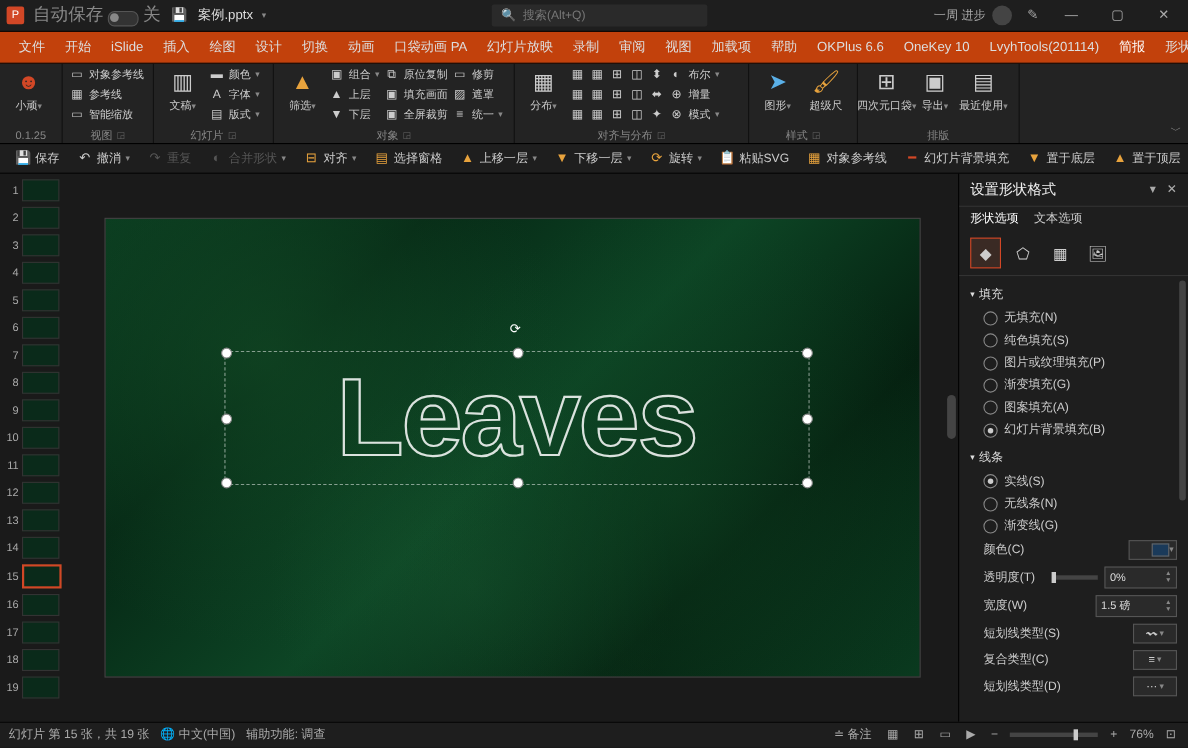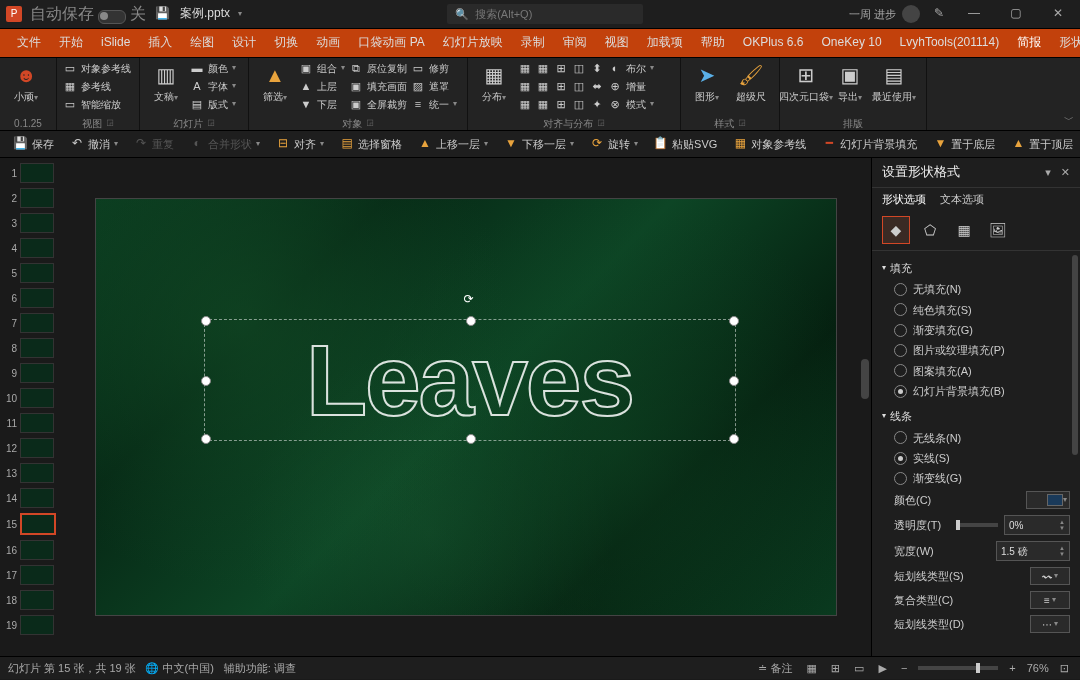--- a/index.html
+++ b/index.html
@@ -556,47 +556,47 @@
         <div class="radio-row">
             <div class="radio"></div>
             <span>无填充(N)</span>
           </div>
         <div class="radio-row">
             <div class="radio"></div>
             <span>纯色填充(S)</span>
           </div>
         <div class="radio-row">
             <div class="radio"></div>
+            <span>图片或纹理填充(P)</span>
+          </div>
+        <div class="radio-row">
+            <div class="radio"></div>
             <span>渐变填充(G)</span>
-          </div>
-        <div class="radio-row">
-            <div class="radio"></div>
-            <span>图片或纹理填充(P)</span>
           </div>
         <div class="radio-row">
             <div class="radio"></div>
             <span>图案填充(A)</span>
           </div>
         <div class="radio-row">
             <div class="radio checked"></div>
             <span>幻灯片背景填充(B)</span>
           </div>
       </div>
       <div class="fp-section">
         <div class="fp-sec-head">
             <span class="tri">▾</span>
             <span>线条</span>
           </div>
         <div class="radio-row">
+            <div class="radio checked"></div>
+            <span>实线(S)</span>
+          </div>
+        <div class="radio-row">
             <div class="radio"></div>
             <span>无线条(N)</span>
-          </div>
-        <div class="radio-row">
-            <div class="radio checked"></div>
-            <span>实线(S)</span>
           </div>
         <div class="radio-row">
             <div class="radio"></div>
             <span>渐变线(G)</span>
           </div>
         <div class="prop-row">
             <span class="prop-label">颜色(C)</span>
           <div class="color-swatch">
               <div class="color-chip"></div>
               <span class="chev">▾</span>

